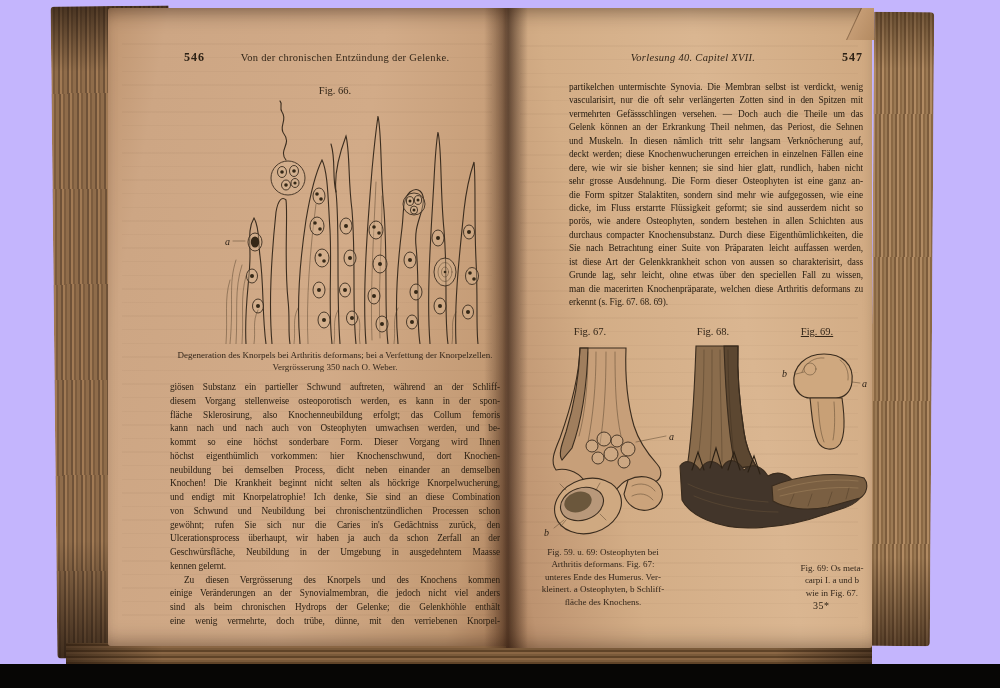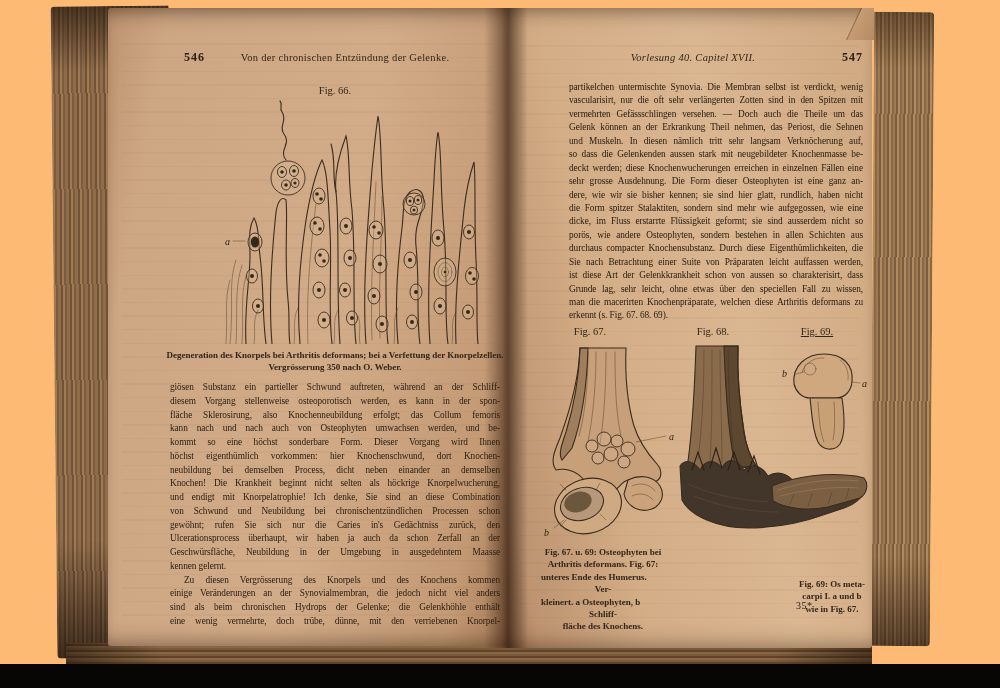--- a/index.html
+++ b/index.html
@@ -1,19 +1,19 @@
 <!DOCTYPE html>
 <html><head>
 <meta charset="utf-8">
 <style>
   html,body{margin:0;padding:0;background:#000;}
   .scene{
     position:relative;width:1000px;height:688px;overflow:hidden;
     font-family:"Liberation Serif",serif;
-    background-color:#fdba74;
+    background-color:#c4b5fd;
     background-image:
       radial-gradient(90px 70px at 28px 35px,#2c3a1e 0%,rgba(44,58,30,0) 70%),
       radial-gradient(60px 120px at 10px 300px,#23301a 0%,rgba(35,48,26,0) 70%),
       radial-gradient(70px 90px at 25px 640px,#3d3220 0%,rgba(61,50,32,0) 70%),
       radial-gradient(80px 140px at 978px 110px,#41351f 0%,rgba(65,53,31,0) 72%),
       radial-gradient(55px 110px at 992px 290px,#2c3a20 0%,rgba(44,58,32,0) 70%),
       radial-gradient(18px 10px at 958px 330px,#b07a3c 0%,rgba(176,122,60,0) 65%),
       radial-gradient(90px 160px at 972px 520px,#4a3a24 0%,rgba(74,58,36,0) 75%),
       radial-gradient(22px 12px at 948px 470px,#c5createdAt 0%,rgba(150,110,60,0) 65%),
       radial-gradient(100px 80px at 945px 665px,#33401f 0%,rgba(51,64,31,0) 70%);
@@ -68,22 +68,22 @@
   .pagenum{font-size:12px;font-weight:bold;letter-spacing:1px;}
   .runhead{font-size:10.5px;text-align:center;letter-spacing:.3px;color:#332618;}
   .figlabel{font-size:10.5px;text-align:center;color:#332618;}
   .body{font-size:9.3px;letter-spacing:-.08px;color:#2b2014;}
   .para .line{text-align:justify;text-align-last:justify;overflow:hidden;}
   #lp-body .line{height:13.75px;}
   #rp-body .line{height:13.45px;padding-left:36px;}
   .para.flush-last .line:last-child{text-align-last:left;}
   .para.indent-first .line:first-child{text-indent:14px;}
   .caption{font-size:9px;line-height:12.4px;text-align:center;color:#33261a;}
-  .caption .line{text-align:left;text-align-last:center;font-weight:bold;}
-  .sig{font-size:10px;letter-spacing:.5px;}
+  .caption .line{text-align:right;text-align-last:center;}
+  .sig{font-size:10px;letter-spacing:.5px;margin-left:17px;}
   
   .eng{stroke:#3b2d1f;fill:none;stroke-width:1.1;stroke-linecap:round;}
   .engf{stroke:#3a2c1e;stroke-width:1.1;}
   .thin{stroke:#4d3a26;stroke-width:.6;fill:none;opacity:.75;stroke-linecap:round;}
   .cell{stroke:#3b2d1f;fill:rgba(214,184,148,.35);stroke-width:.9;}
   .nuc{fill:#352817;stroke:none;}
   .fig-letter{font-family:"Liberation Serif",serif;font-style:italic;font-size:10px;fill:#2e2318;}
 </style>
 </head>
 <body>
@@ -241,24 +241,23 @@
   <div class="txt runhead" style="left:563px;top:52px;width:260px;font-style:italic;">Vorlesung 40.  Capitel XVII.</div>
   <div class="txt pagenum" style="left:820px;top:50px;width:43px;text-align:right;">547</div>
 
   <div class="txt body" id="rp-body" style="left:533px;top:82px;width:330px;">
     <div class="para flush-last">
         <div class="line">partikelchen untermischte Synovia.  Die Membran selbst ist verdickt, wenig</div>
         <div class="line">vascularisirt, nur die oft sehr verlängerten Zotten sind in den Spitzen mit</div>
         <div class="line">vermehrten Gefässschlingen versehen. — Doch auch die Theile um das</div>
         <div class="line">Gelenk können an der Erkrankung Theil nehmen, das Periost, die Sehnen</div>
         <div class="line">und Muskeln.  In diesen nämlich tritt sehr langsam Verknöcherung auf,</div>
-        <div class="line">so dass die Gelenkenden aussen stark mit neugebildeter Knochenmasse be-</div>
         <div class="line">deckt werden; diese Knochenwucherungen erreichen in einzelnen Fällen eine</div>
+        <div class="line">dere, wie wir sie bisher kennen; sie sind hier glatt, rundlich, haben nicht</div>
         <div class="line">sehr grosse Ausdehnung.  Die Form dieser Osteophyten ist eine ganz an-</div>
-        <div class="line">dere, wie wir sie bisher kennen; sie sind hier glatt, rundlich, haben nicht</div>
         <div class="line">die Form spitzer Stalaktiten, sondern sind mehr wie aufgegossen, wie eine</div>
         <div class="line">dicke, im Fluss erstarrte Flüssigkeit geformt; sie sind ausserdem nicht so</div>
         <div class="line">porös, wie andere Osteophyten, sondern bestehen in allen Schichten aus</div>
         <div class="line">durchaus compacter Knochensubstanz.  Durch diese Eigenthümlichkeiten, die</div>
         <div class="line">Sie nach Betrachtung einer Suite von Präparaten leicht auffassen werden,</div>
         <div class="line">ist diese Art der Gelenkkrankheit schon von aussen so charakterisirt, dass</div>
         <div class="line">Grunde lag, sehr leicht, ohne etwas über den speciellen Fall zu wissen,</div>
         <div class="line">man die macerirten Knochenpräparate, welchen diese Arthritis deformans zu</div>
         <div class="line">erkennt (s. Fig. 67. 68. 69).</div>
       </div>
@@ -320,28 +319,28 @@
       <path class="thin" d="M30,54 C31,70 32,84 36,94 M46,54 C47,68 47,82 45,92"></path>
       <path class="thin" d="M8,26 L16,24"></path>
       <text class="fig-letter" x="-6" y="29">b</text>
       <path class="thin" d="M64,34 L72,35"></path>
       <text class="fig-letter" x="74" y="39">a</text>
     </g>
   </svg>
 
   <div class="txt caption" style="left:541px;top:546px;width:124px;">
     <div>
-        <div class="line">Fig. 67. u. 69: Osteophyten bei</div>
+        <div class="line">Fig. 59. u. 69: Osteophyten bei</div>
         <div class="line">Arthritis deformans.  Fig. 67:</div>
         <div class="line">unteres Ende des Humerus.  Ver-</div>
         <div class="line">kleinert. a Osteophyten, b Schliff-</div>
         <div class="line">fläche des Knochens.</div>
       </div>
   </div>
-  <div class="txt caption" style="left:793px;top:578px;width:78px;">
+  <div class="txt caption" style="left:793px;top:562px;width:78px;">
     <div>
         <div class="line">Fig. 69: Os meta-</div>
         <div class="line">carpi I.  a und b</div>
         <div class="line">wie in Fig. 67.</div>
       </div>
   </div>
 
   <div class="txt sig" style="left:796px;top:600px;">35*</div>
 
 </div>

